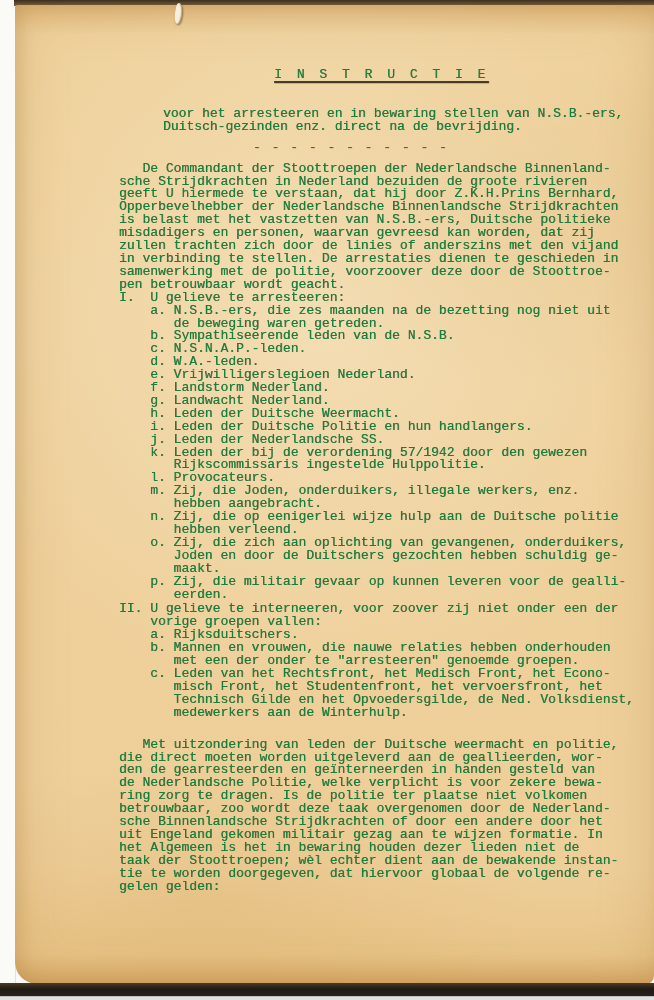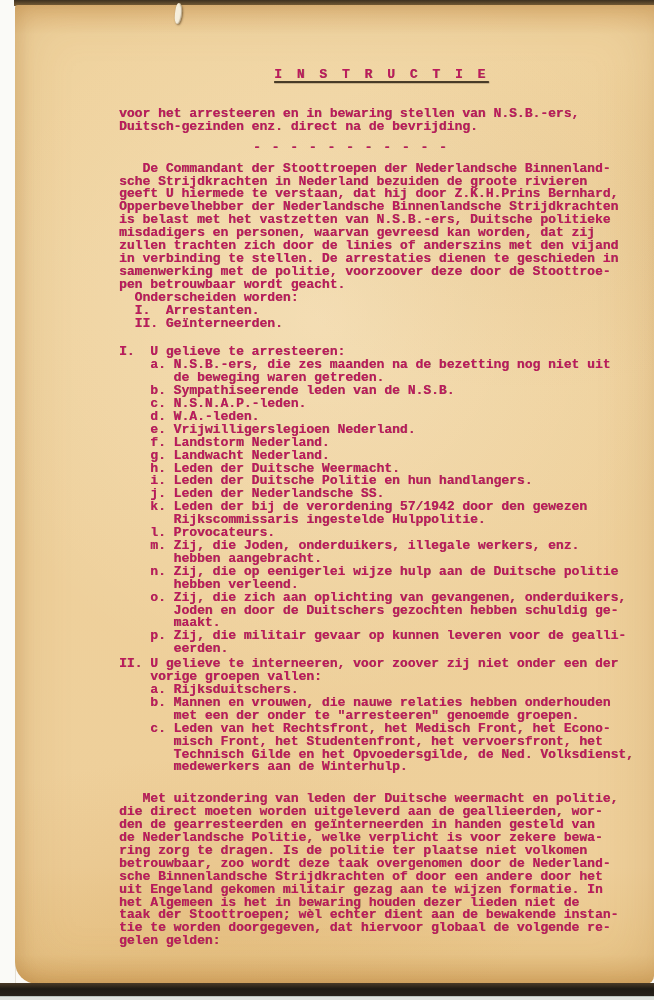--- a/index.html
+++ b/index.html
@@ -43,33 +43,32 @@
   }
 
   
   .bottom-band{position:absolute;left:0;top:983px;width:654px;height:13px;background:linear-gradient(to bottom,#4a3b27,#1f1b14 45%,#26211a);}
   .bottom-strip{position:absolute;left:0;top:996px;width:654px;height:4px;background:#dfe3df;border-top:1px solid #b9c2bd;}
 
   
   .text-col{
     position:absolute;left:119px;top:69px;width:525px;
     font-size:13px;line-height:12.9px;
-    color:#be185d;
+    color:#15803d;
     text-shadow:0.4px 0.4px 0.5px rgba(62,50,32,0.55);
-    font-weight:bold;
   }
   .tw{white-space:pre;}
 
   .doc-title{
     text-align:center;letter-spacing:3.5px;
     text-decoration:underline;text-underline-offset:3px;
     text-decoration-thickness:1.5px;text-decoration-color:rgba(62,50,32,0.9);
     margin-bottom:26px;
   }
-  .doc-subtitle{margin-bottom:8px;}
+  .doc-subtitle{margin-bottom:8px;margin-left:44px;}
   .doc-separator{padding-left:134px;letter-spacing:1.5px;margin-bottom:8px;}
   .para-1{}
   .classification{margin-bottom:16px;}
   .section-1{margin-bottom:2px;}
   .section-2{margin-bottom:19px;}
 </style>
 </head>
 <body>
 
 <div class="scan">
@@ -88,23 +87,20 @@
     <div class="tw para-1">   De Commandant der Stoottroepen der Nederlandsche Binnenland-
 sche Strijdkrachten in Nederland bezuiden de groote rivieren
 geeft U hiermede te verstaan, dat hij door Z.K.H.Prins Bernhard,
 Opperbevelhebber der Nederlandsche Binnenlandsche Strijdkrachten
 is belast met het vastzetten van N.S.B.-ers, Duitsche politieke
 misdadigers en personen, waarvan gevreesd kan worden, dat zij
 zullen trachten zich door de linies of anderszins met den vijand
 in verbinding te stellen. De arrestaties dienen te geschieden in
 samenwerking met de politie, voorzoover deze door de Stoottroe-
 pen betrouwbaar wordt geacht.</div>
-    <div class="tw classification">  Onderscheiden worden:
-  I.  Arrestanten.
-  II. Geïnterneerden.</div>
     <div class="tw section-1">I.  U gelieve te arresteeren:
     a. N.S.B.-ers, die zes maanden na de bezetting nog niet uit
        de beweging waren getreden.
     b. Sympathiseerende leden van de N.S.B.
     c. N.S.N.A.P.-leden.
     d. W.A.-leden.
     e. Vrijwilligerslegioen Nederland.
     f. Landstorm Nederland.
     g. Landwacht Nederland.
     h. Leden der Duitsche Weermacht.

